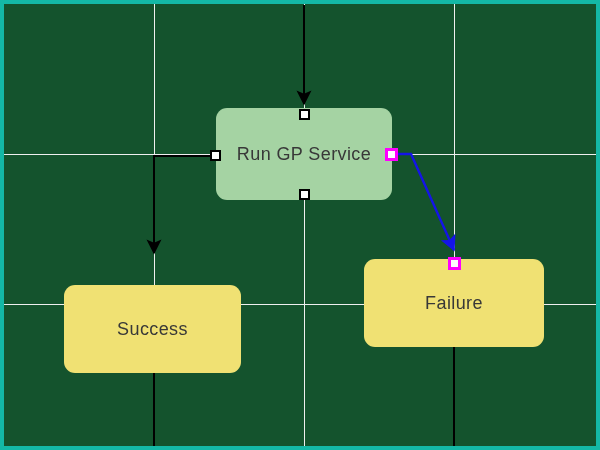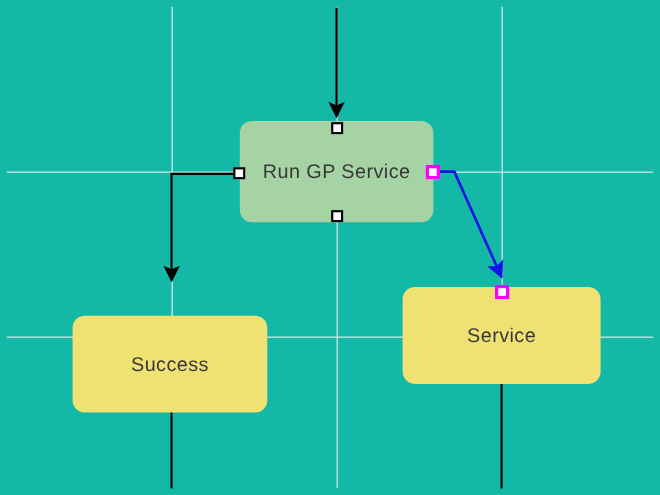--- a/index.html
+++ b/index.html
@@ -6,22 +6,22 @@
     margin: 0;
     padding: 0;
     background: #ffffff;
     font-family: "Liberation Sans", sans-serif;
   }
   #canvas {
     position: relative;
     width: 600px;
     height: 450px;
     box-sizing: border-box;
-    border: 6px solid #14b8a6;
-    background: #14b8a6;
+    border: 4px solid #14b8a6;
+    background: #14532d;
     overflow: hidden;
   }
   .grid-v {
     position: absolute;
     top: 0;
     bottom: 0;
     width: 1px;
     background: #efefef;
     z-index: 1;
   }
@@ -129,21 +129,21 @@
 
   <div class="node" id="node-run-gp-service">
     <span class="node-label">Run GP Service</span>
   </div>
 
   <div class="node" id="node-success">
     <span class="node-label">Success</span>
   </div>
 
   <div class="node" id="node-failure">
-    <span class="node-label">Service</span>
+    <span class="node-label">Failure</span>
   </div>
 
   <div class="endpoint endpoint-default" id="ep-gp-top"></div>
   <div class="endpoint endpoint-default" id="ep-gp-left"></div>
   <div class="endpoint endpoint-default" id="ep-gp-bottom"></div>
   <div class="endpoint endpoint-selected" id="ep-gp-right"></div>
   <div class="endpoint endpoint-selected" id="ep-failure-top"></div>
 
 </div>
 

